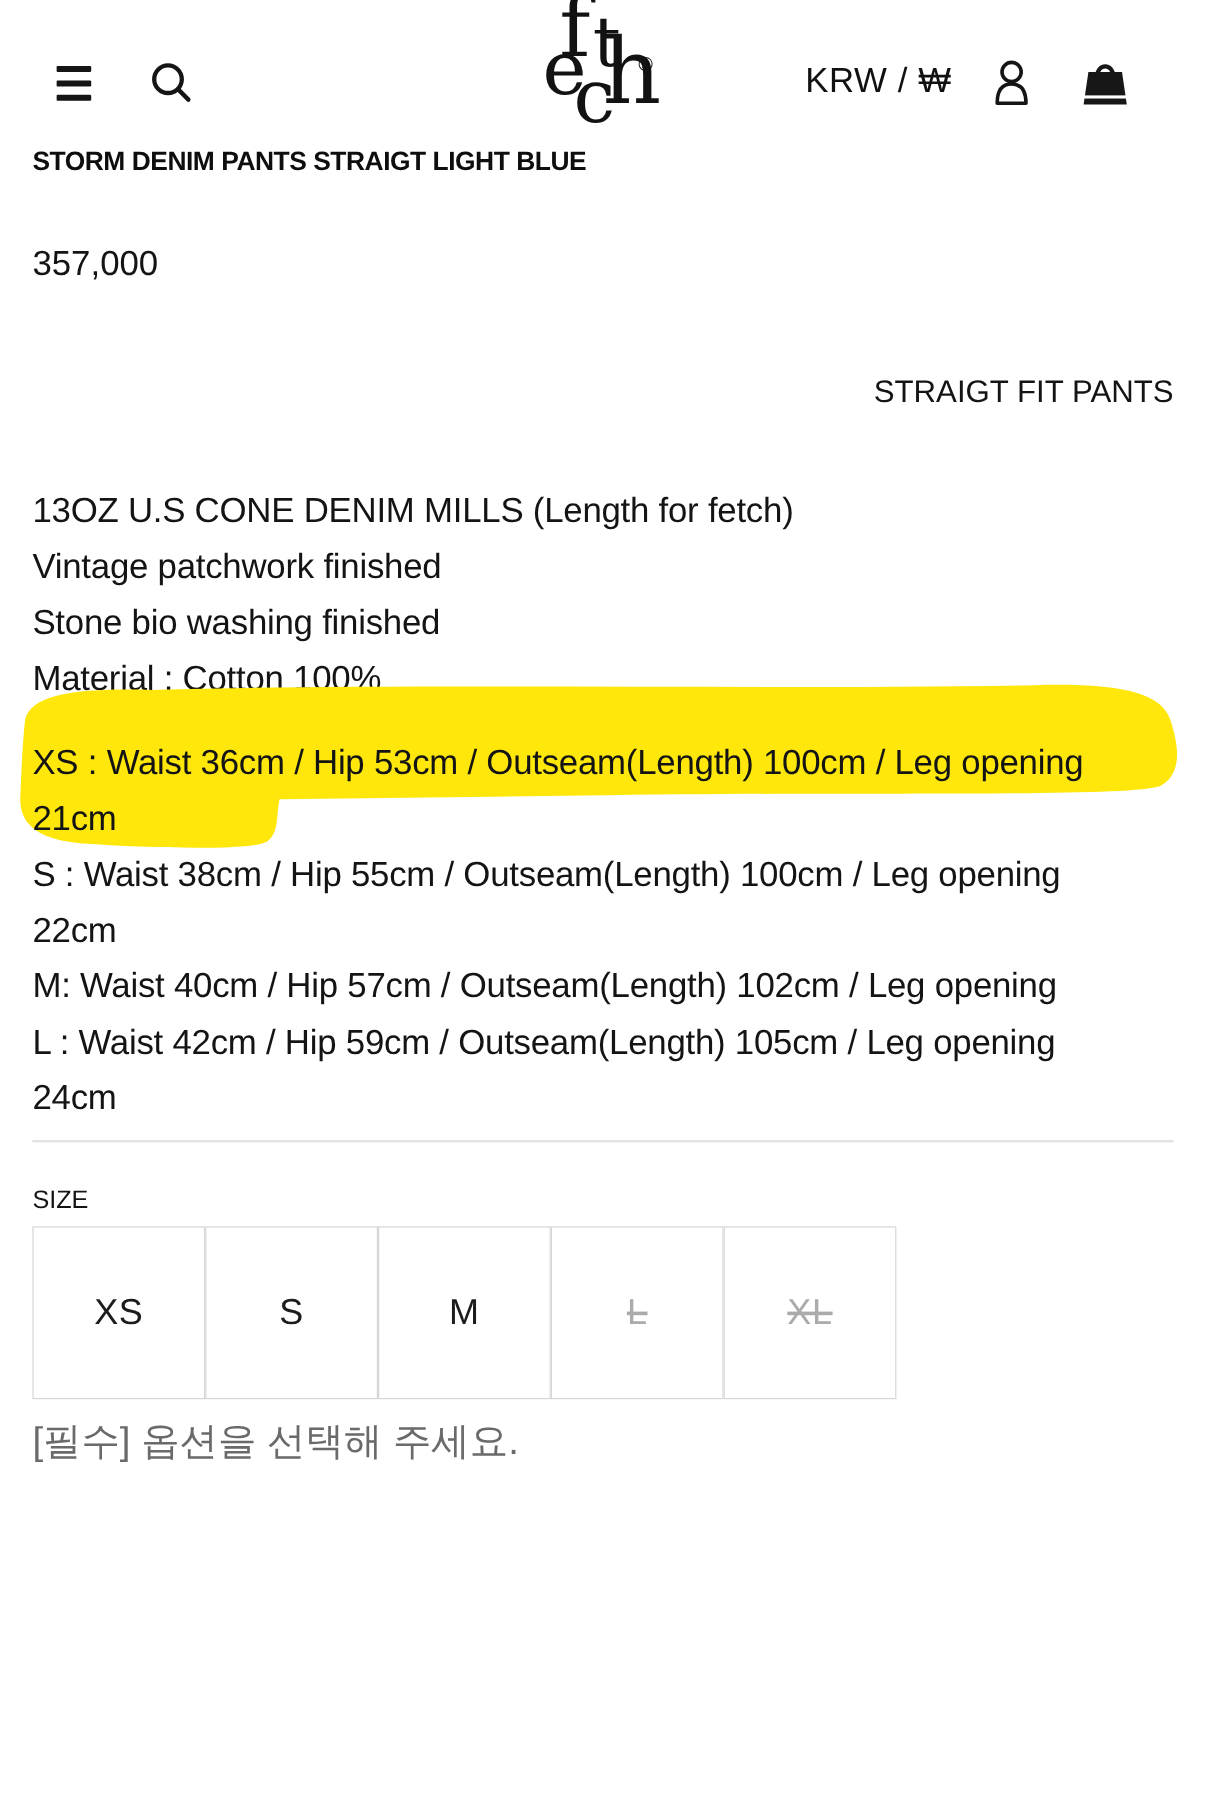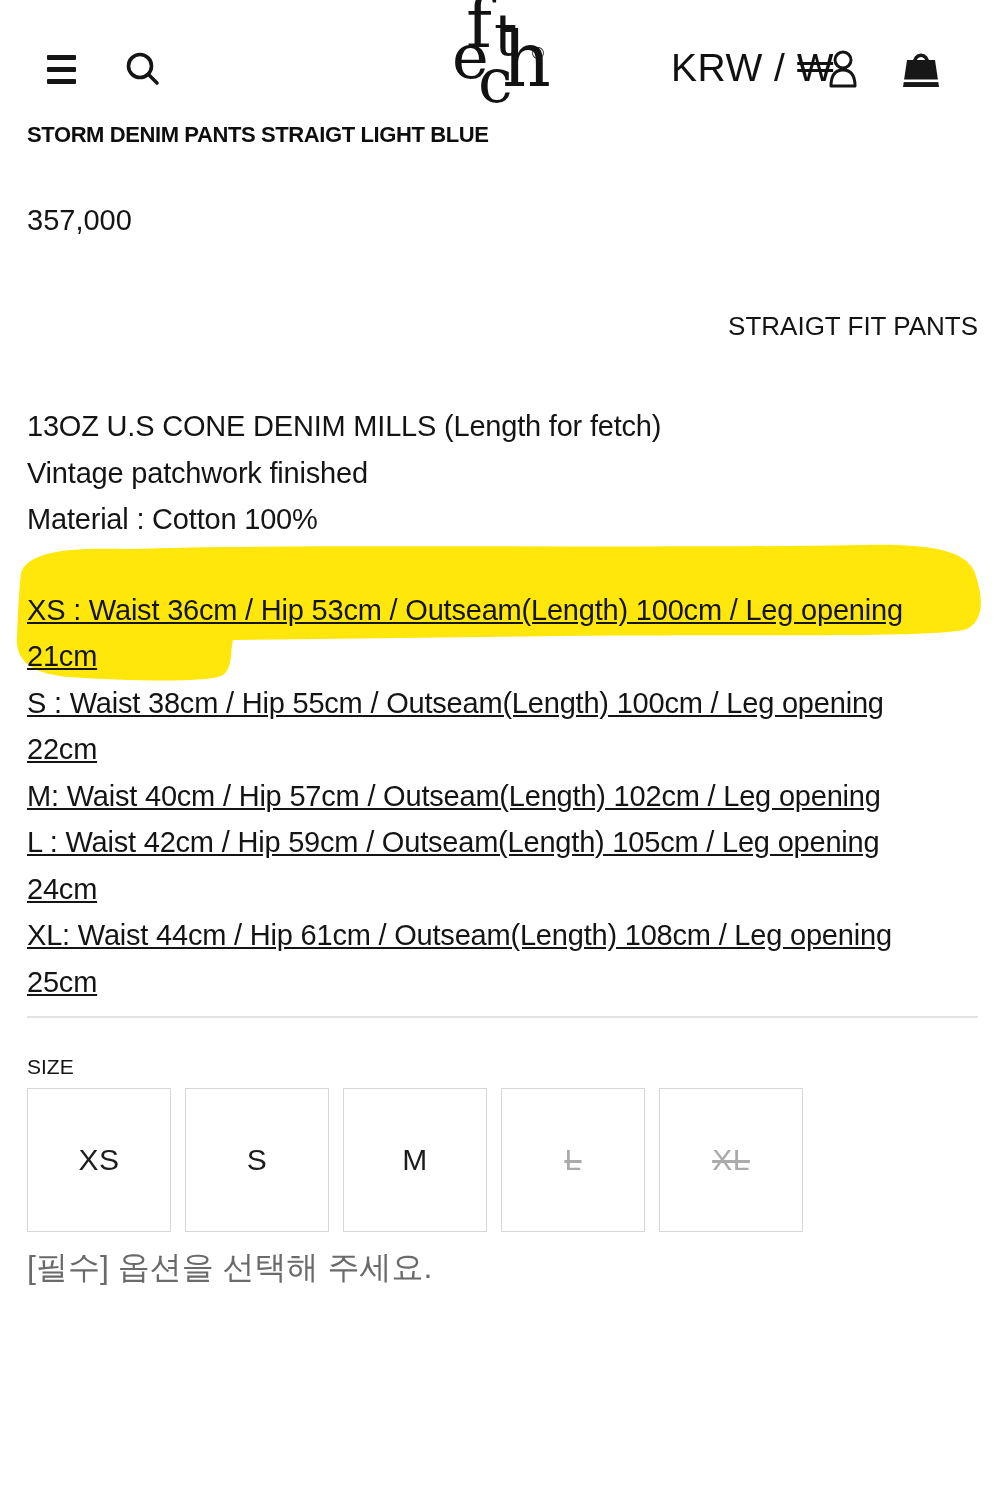--- a/index.html
+++ b/index.html
@@ -19,48 +19,48 @@
   }
   
   header{position:relative;height:118px;}
   .icon-btn{position:absolute;background:none;border:none;cursor:pointer;padding:0;line-height:0;}
   .menu-btn{left:47px;top:54px;}
   .search-btn{left:124px;top:50px;}
   .account-btn{left:828px;top:50px;}
   .cart-btn{left:901px;top:47px;}
   .currency-btn{
     position:absolute;left:671px;top:50px;background:none;border:none;cursor:pointer;
-    font-family:inherit;font-size:39px;color:#111;letter-spacing:0.5px;line-height:36px;
+    font-family:inherit;font-size:29px;color:#111;letter-spacing:0.5px;line-height:36px;
   }
   
   .logo{position:absolute;left:452px;top:0;width:116px;height:126px;cursor:pointer;
         font-family:"DejaVu Serif","Liberation Serif",serif;color:#121212;}
   .logo span{position:absolute;line-height:1;}
   .logo .l-f{left:14px;top:-12px;font-size:70px;}
   .logo .l-t{left:42px;top:6px;font-size:58px;}
   .logo .l-e{left:0px;top:26px;font-size:62px;}
   .logo .l-c{left:26px;top:50px;font-size:62px;}
   .logo .l-h{left:50px;top:22px;font-size:76px;}
   .logo .l-r{left:78px;top:46px;font-size:16px;}
   
   .content{padding:0 28px 0 27px;}
   .product-title{
     font-size:22px;font-weight:bold;line-height:33px;letter-spacing:-0.4px;color:#0e0e0e;
   }
   .price{font-size:29px;line-height:32px;margin-top:53px;}
   .subtitle{font-size:26px;line-height:32px;margin-top:74px;text-align:right;}
   .desc{margin-top:61px;font-size:29px;line-height:46.5px;letter-spacing:-0.2px;}
-  .specs{margin-top:44px;font-size:29px;line-height:46.5px;letter-spacing:-0.2px;text-decoration:underline;}
+  .specs{margin-top:24px;font-size:29px;line-height:46.5px;letter-spacing:-0.2px;}
   .spec-row{position:relative;}
   .spec-line{position:relative;z-index:1;}
   .marker{position:absolute;left:-20px;top:-48px;width:990px;height:148px;z-index:0;filter:blur(0.6px);}
   .marker path{fill:var(--highlight);}
   .divider{border:none;border-top:2px solid var(--divider);margin-top:11px;}
   .size-label{font-size:21px;line-height:31px;margin-top:33px;}
-  .size-row{margin-top:6px;display:flex;gap:14px;}
+  .size-row{margin-top:6px;display:flex;gap:0;}
   .size-box{
     width:144px;height:144px;background:#fff;border:1px solid var(--border);
     font-family:inherit;font-size:30px;color:#1c1c1c;cursor:pointer;
     display:flex;align-items:center;justify-content:center;letter-spacing:0.5px;
   }
   .size-box.soldout{color:var(--soldout);text-decoration:line-through;cursor:default;}
   .notice{margin-top:19px;font-size:32px;line-height:32px;color:var(--notice);}
 </style>
 </head>
 <body>
@@ -117,20 +117,21 @@
 </header>
 
 <main class="content">
   <h1 class="product-title">STORM DENIM PANTS STRAIGT LIGHT BLUE</h1>
   <div class="price">357,000</div>
   <div class="subtitle">STRAIGT FIT PANTS</div>
 
   <div class="desc">
     <div>13OZ U.S CONE DENIM MILLS (Length for fetch)</div>
     <div>Vintage patchwork finished</div>
+    <div>Stone bio washing finished</div>
     <div>Material : Cotton 100%</div>
   </div>
 
   <div class="specs">
     <div class="spec-row">
       <svg class="marker" viewBox="0 0 990 148" preserveAspectRatio="none">
         <path d="M 14 34
                  C 20 14 55 8 120 10
                  C 320 4 620 10 855 6
                  C 925 4 960 12 968 34
@@ -149,24 +150,20 @@
       <div class="spec-line">S : Waist 38cm / Hip 55cm / Outseam(Length) 100cm / Leg opening</div>
       <div class="spec-line">22cm</div>
     </div>
     <div class="spec-row">
       <div class="spec-line">M: Waist 40cm / Hip 57cm / Outseam(Length) 102cm / Leg opening</div>
     </div>
     <div class="spec-row">
       <div class="spec-line">L : Waist 42cm / Hip 59cm / Outseam(Length) 105cm / Leg opening</div>
       <div class="spec-line">24cm</div>
     </div>
-    <div class="spec-row">
-      <div class="spec-line">XL: Waist 44cm / Hip 61cm / Outseam(Length) 108cm / Leg opening</div>
-      <div class="spec-line">25cm</div>
-    </div>
   </div>
 
   <hr class="divider">
 
   <section>
     <div class="size-label">SIZE</div>
     <div class="size-row">
       <button class="size-box">XS</button>
       <button class="size-box">S</button>
       <button class="size-box">M</button>

